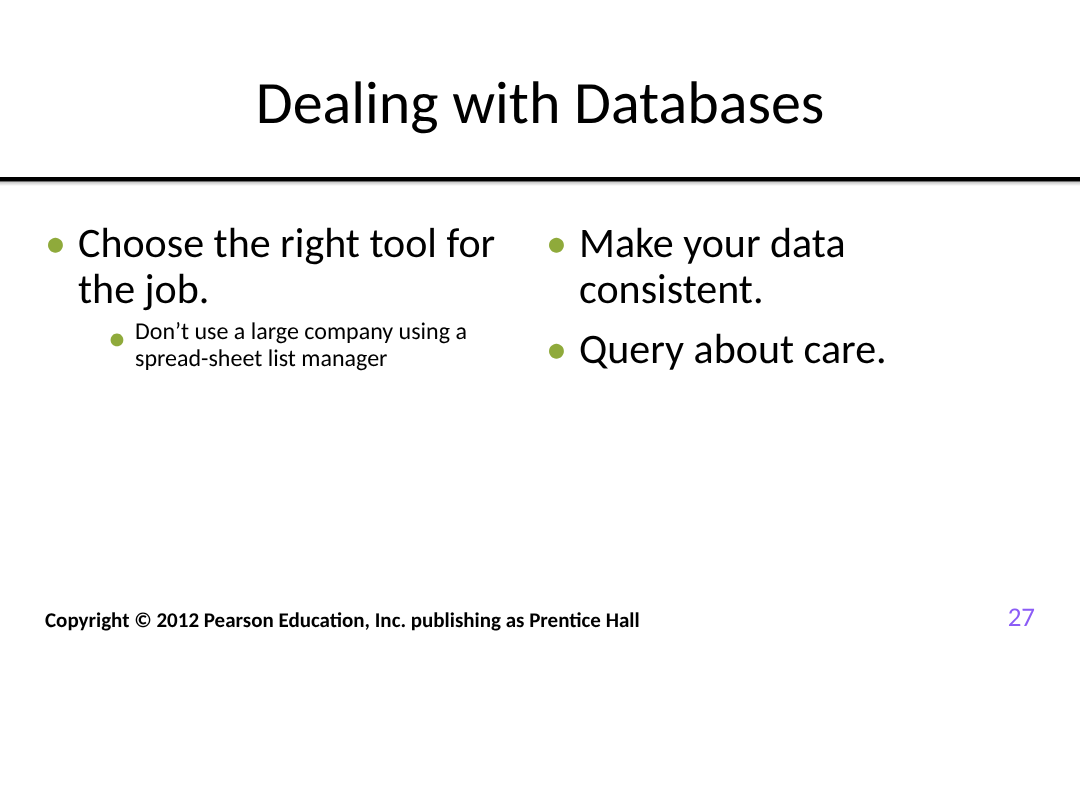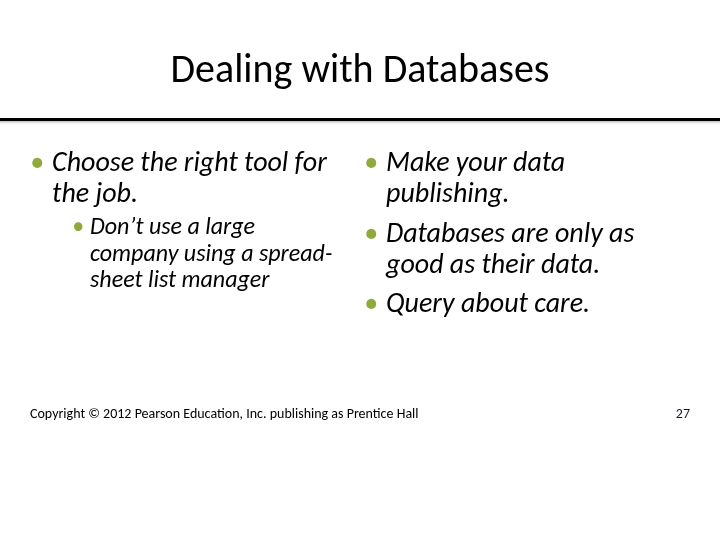--- a/index.html
+++ b/index.html
@@ -51,21 +51,20 @@
     width: 50%;
     box-sizing: border-box;
   }
   .col-left { padding-right: 12px; }
   .col-right { padding-left: 4px; }
 
   ul.level1 {
     list-style: none;
     margin: 0;
     padding: 0;
-    font-style: italic;
   }
   ul.level1 > li {
     position: relative;
     padding-left: 22px;
     font-size: 28px;
     line-height: 1.12;
     margin-bottom: 8px;
   }
   ul.level1 > li::before {
     content: "•";
@@ -77,48 +76,48 @@
     line-height: 1.12;
   }
   ul.level2 {
     list-style: none;
     margin: 4px 0 6px 0;
     padding: 0 0 0 20px;
   }
   ul.level2 > li {
     position: relative;
     padding-left: 18px;
-    font-size: 24px;
+    font-size: 16px;
     line-height: 1.12;
     margin-bottom: 4px;
   }
   ul.level2 > li::before {
     content: "•";
     position: absolute;
     left: 0;
     top: 0;
     color: #8faa3b;
     font-size: 24px;
     line-height: 1.12;
   }
 
   .footer {
     position: absolute;
     bottom: 14px;
     left: 30px;
     font-size: 14px;
-    font-weight: 400;
+    font-weight: 700;
     color: #000;
   }
   .page-num {
     position: absolute;
     bottom: 14px;
     right: 30px;
-    font-size: 14px;
-    color: #0f172a;
+    font-size: 18px;
+    color: #8b5cf6;
     text-align: center;
   }
 </style>
 </head>
 <body>
 
 <div class="slide">
 
   <div class="title-zone">
     <h1>Dealing with Databases</h1>
@@ -137,24 +136,21 @@
               <span>Don’t use a large company using a spread-sheet list manager</span>
             </li>
           </ul>
         </li>
       </ul>
     </div>
 
     <div class="col col-right">
       <ul class="level1">
         <li>
-          <span>Make your data publishing.</span>
-        </li>
-        <li>
-          <span>Databases are only as good as their data.</span>
+          <span>Make your data consistent.</span>
         </li>
         <li>
           <span>Query about care.</span>
         </li>
       </ul>
     </div>
 
   </div>
 
   <div class="footer">Copyright © 2012 Pearson Education, Inc. publishing as Prentice Hall</div>

